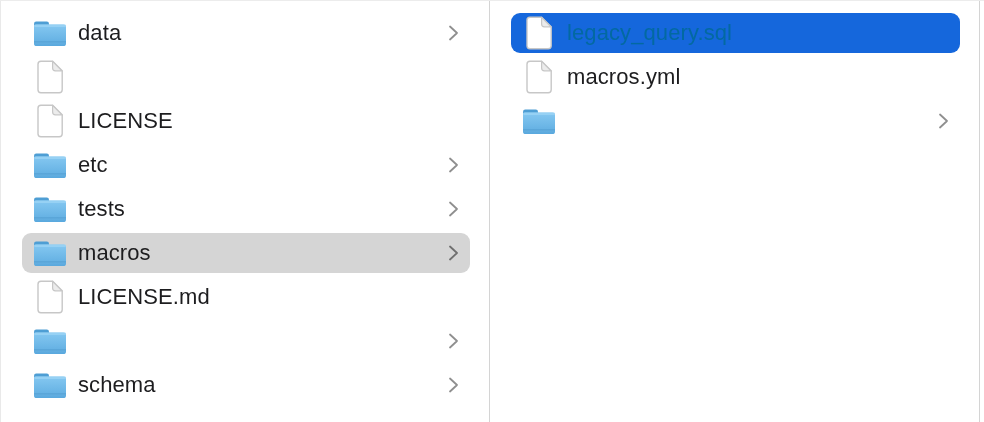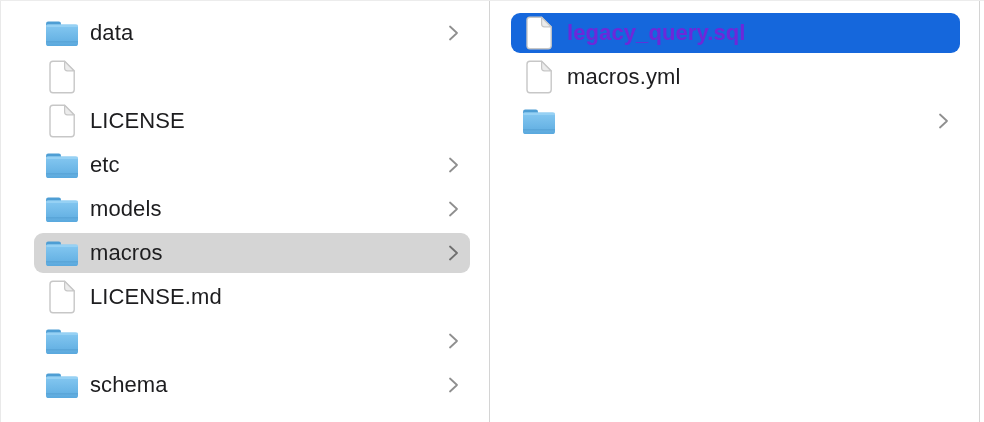--- a/index.html
+++ b/index.html
@@ -14,21 +14,21 @@
     display: flex;
     overflow: hidden;
   }
   .column {
     height: 100%;
     padding-top: 10px;
     border-right: 1px solid var(--divider, #d4d4d4);
     background: #fff;
     overflow: hidden;
   }
-  .column.left  { width: 490px; border-left: 1px solid #e9e9e9; padding-left: 12px; }
+  .column.left  { width: 490px; border-left: 1px solid #e9e9e9; }
   .column.right { width: 490px; }
   .column.stub  { flex: 1; border-right: none; }
 
   .row {
     position: relative;
     height: 44px;
     display: flex;
     align-items: center;
     padding: 0 30px 0 30px;
   }
@@ -52,21 +52,21 @@
     justify-content: center;
     margin-right: 9px;
     flex: 0 0 auto;
   }
   .label {
     font-size: 22px;
     color: var(--text, #1d1d1f);
     white-space: nowrap;
     letter-spacing: 0.1px;
   }
-  .row.sel-blue .label { color: #6d28d9; font-weight: bold; }
+  .row.sel-blue .label { color: #0369a1; }
 
   .chevron {
     margin-left: auto;
     display: flex;
     align-items: center;
     flex: 0 0 auto;
   }
   .chevron svg { display: block; }
   .row.sel-gray .chevron path { stroke: #6f6f6f; }
 </style>
@@ -171,21 +171,21 @@
                 <stop offset="0.85" stop-color="#63AEE0"></stop>
                 <stop offset="1" stop-color="#58A8DE"></stop>
               </linearGradient>
             </defs>
             <rect x="2" y="3.5" width="15" height="9" rx="2.2" fill="#4E9ED4"></rect>
             <rect x="2" y="6.5" width="32" height="21.5" rx="2.6" fill="url(#fg)"></rect>
             <rect x="2" y="6.5" width="32" height="2.4" rx="1.2" fill="#9AD2F4" opacity="0.85"></rect>
           </svg>
         </span>
 
-        <span class="label">models</span>
+        <span class="label">tests</span>
         <span class="chevron">
           <svg width="11" height="18" viewBox="0 0 11 18">
             <path d="M2 2.5 L9 9 L2 15.5" fill="none" stroke="#8F8F8F" stroke-width="1.8" stroke-linecap="round" stroke-linejoin="round"></path>
           </svg>
         </span>
       </div>
 
       <div class="row sel-gray">
         <span class="icon-box">
           <svg width="36" height="30" viewBox="0 0 36 30">

